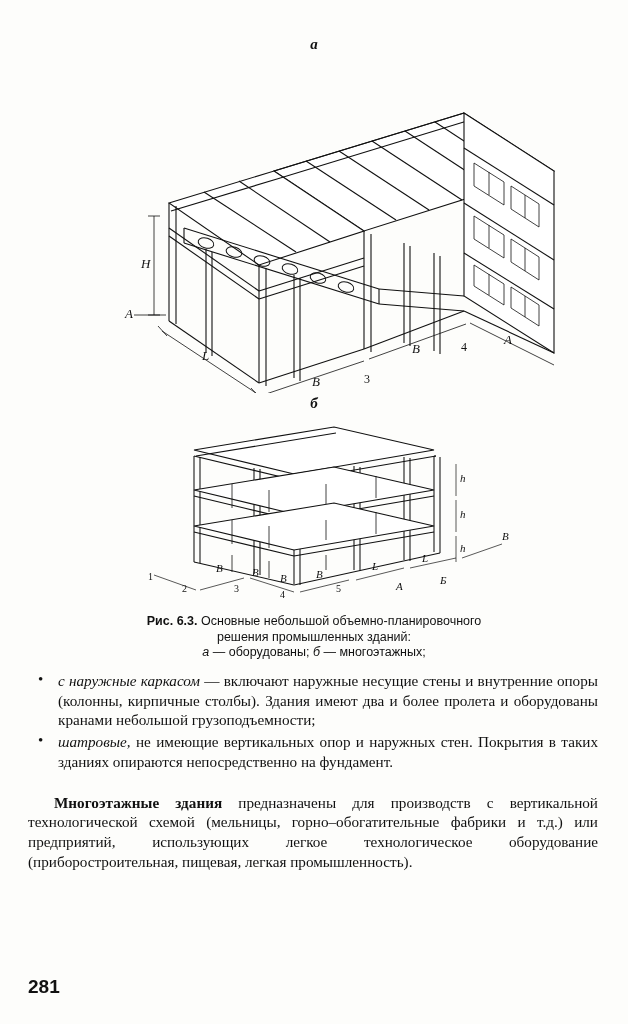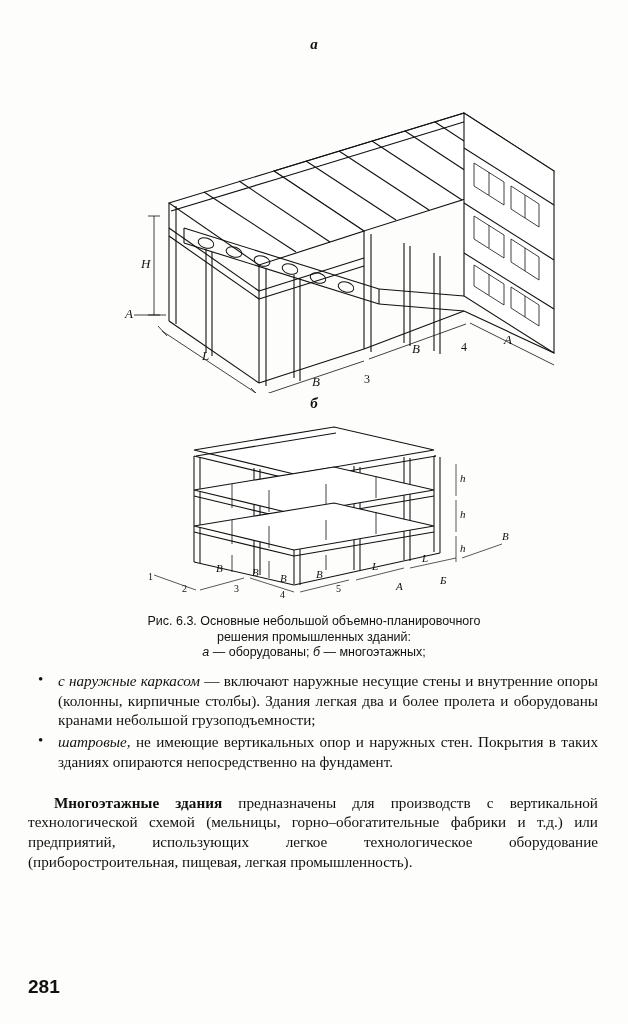--- a/index.html
+++ b/index.html
@@ -32,21 +32,21 @@
   .fig-svg{display:block;margin:0 auto;}
 
   
   .caption{
     text-align:center;
     font-family:"Liberation Sans", sans-serif;
     font-size:12.5px;
     line-height:1.25;
     margin:4px 40px 0 40px;
   }
-  .caption b{font-weight:normal;}
+  .caption b{font-weight:bold;}
   .caption .it{font-style:italic;}
   .caption-line{display:block;}
 
   
   .body{
     margin:10px 30px 0 28px;
     font-size:15.2px;
     line-height:1.30;
     text-align:justify;
   }
@@ -312,21 +312,21 @@
   </div>
 
   <div class="caption">
     <span class="caption-line"><b>Рис. 6.3.</b> <span>Основные небольшой объемно-планировочного</span></span>
     <span class="caption-line">решения промышленных зданий:</span>
     <span class="caption-line"><span class="it">а</span><span> — оборудованы; </span><span class="it">б</span><span> — многоэтажных;</span></span>
   </div>
 
   <div class="body">
     <ul class="bullets">
-      <li><span class="it">с наружные каркасом</span><span> — включают наружные несущие стены и внутренние опоры (колонны, кирпичные столбы). Здания легкая два и более пролета и оборудованы кранами небольшой грузоподъемности;</span></li>
+      <li><span class="it">с наружные каркасом</span><span> — включают наружные несущие стены и внутренние опоры (колонны, кирпичные столбы). Здания имеют два и более пролета и оборудованы кранами небольшой грузоподъемности;</span></li>
       <li><span class="it">шатровые,</span><span> не имеющие вертикальных опор и наружных стен. Покрытия в таких зданиях опираются непосредственно на фундамент.</span></li>
     </ul>
 
     <p class="para"><span class="bold">Многоэтажные здания</span><span> предназначены для производств с вертикальной технологической схемой (мельницы, горно–обогатительные фабрики и т.д.) или предприятий, использующих легкое технологическое оборудование (приборостроительная, пищевая, легкая промышленность).</span></p>
   </div>
 
   <div class="pagenum">281</div>
 </div>
 
 </body></html>

